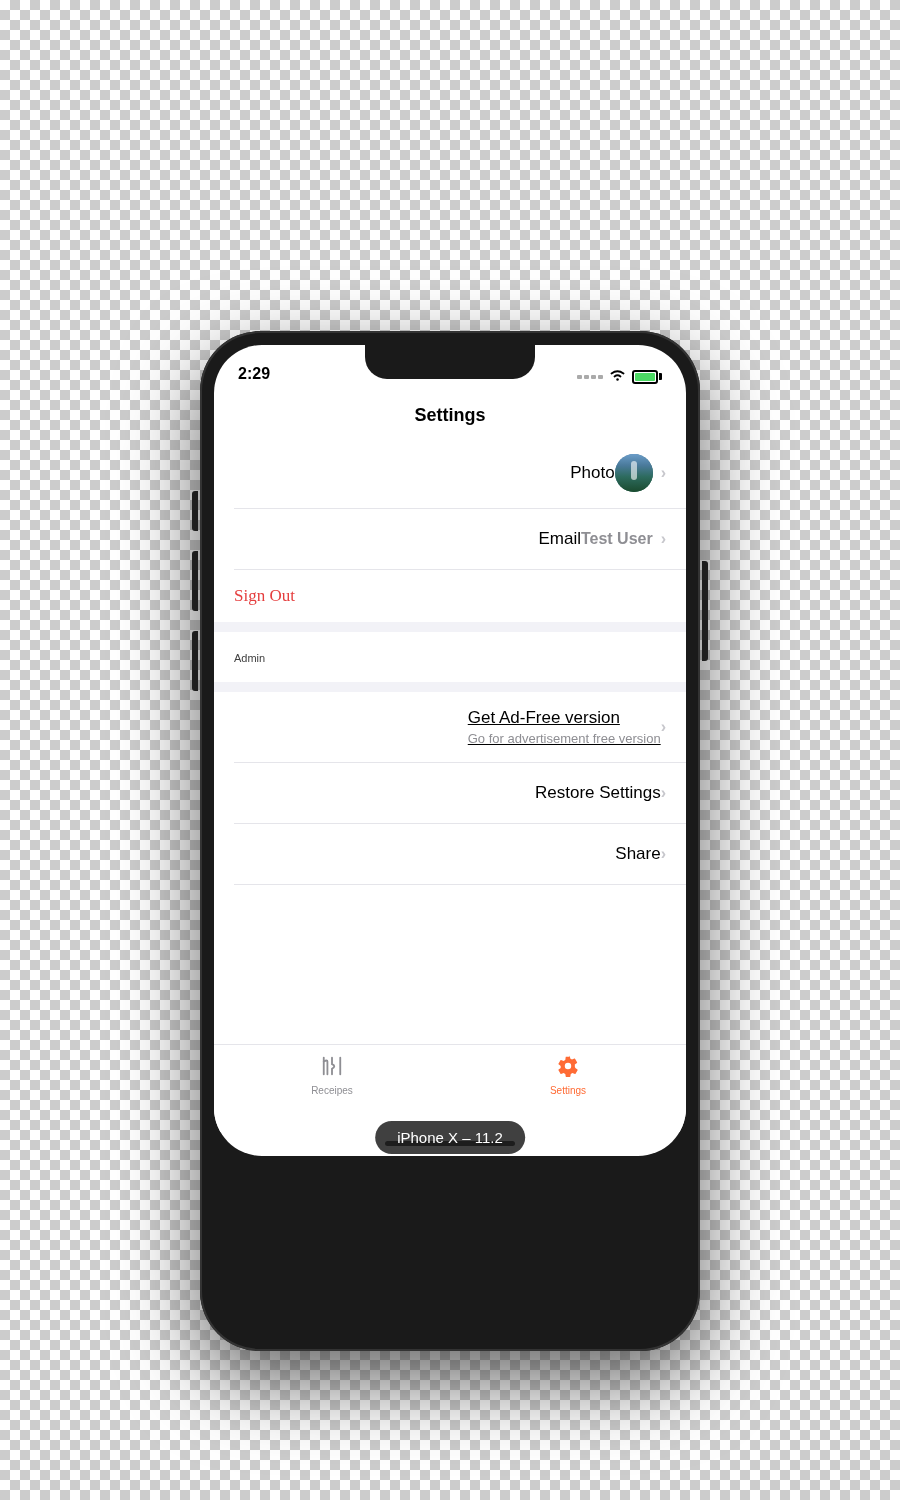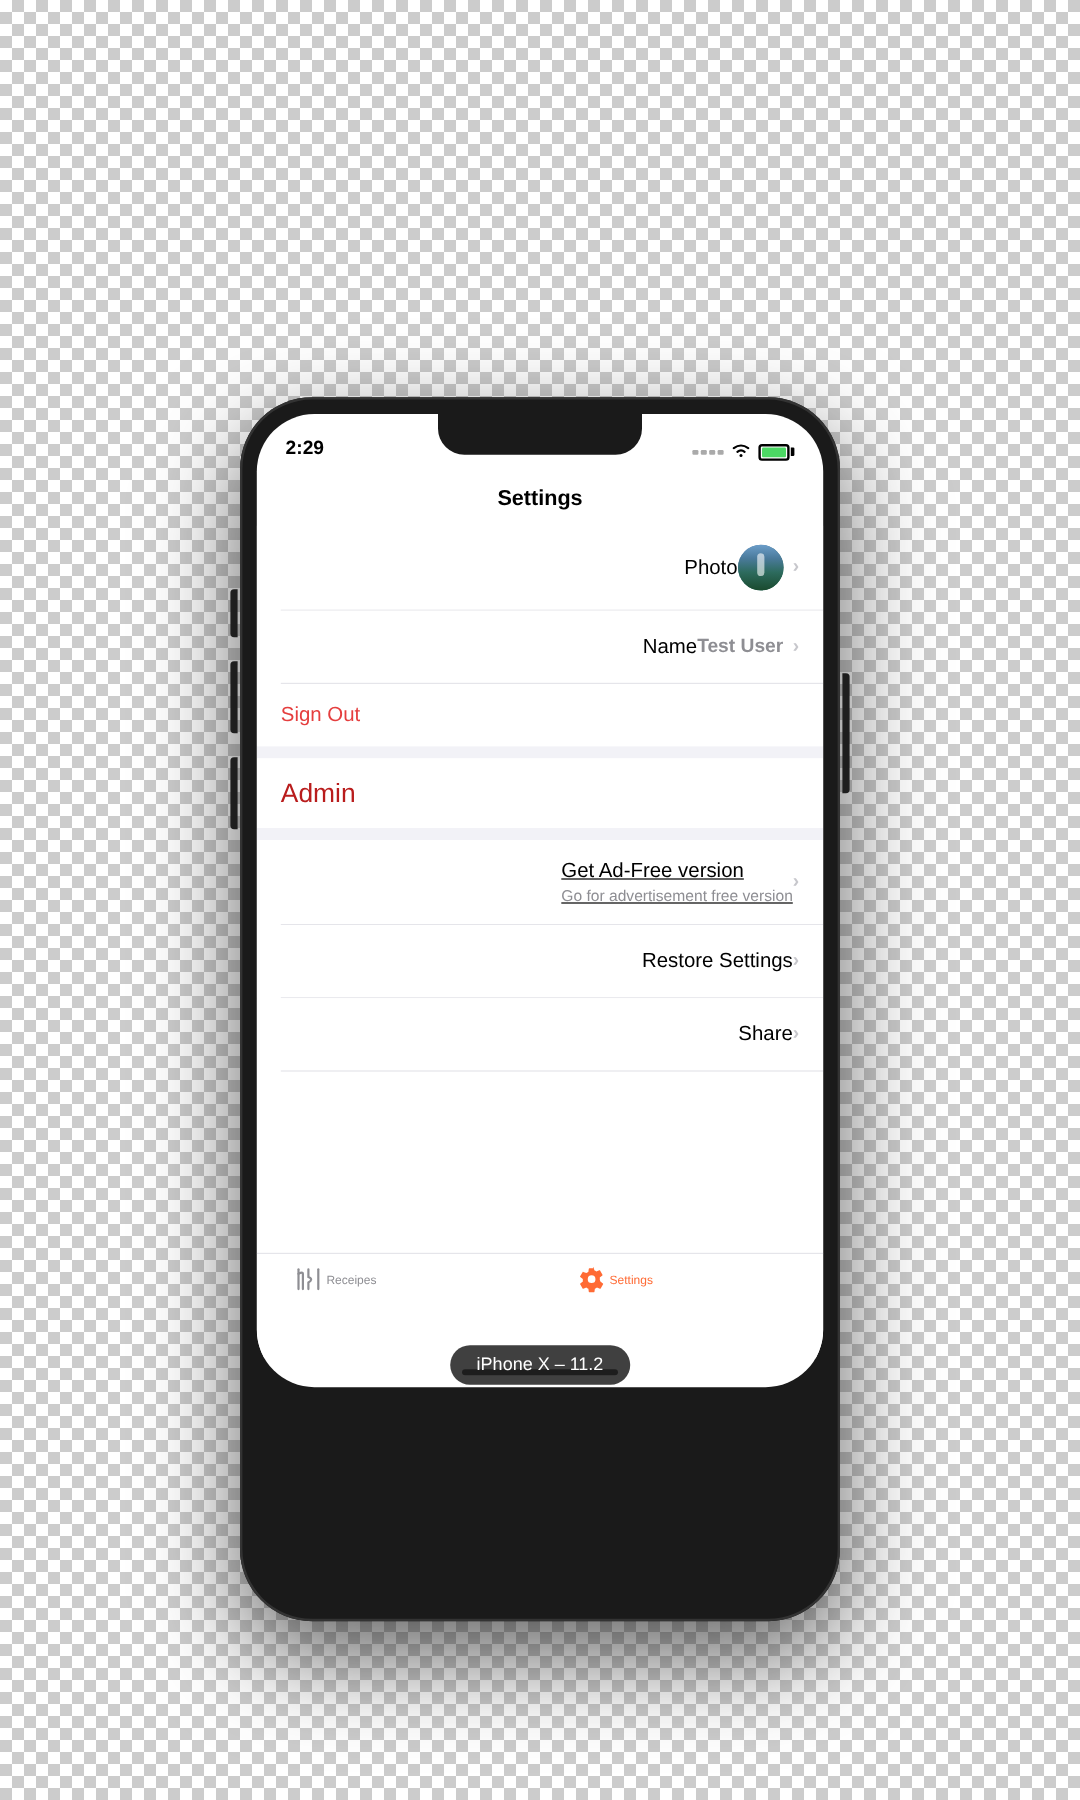--- a/index.html
+++ b/index.html
@@ -289,52 +289,52 @@
 
     .sign-out-item {
       padding: 16px 20px;
       background: #fff;
     }
 
     .sign-out-label {
       font-size: 17px;
       color: #e53e3e;
       font-weight: 400;
+      font-family: Liberation Serif, serif;
     }
 
     .admin-item {
       padding: 16px 20px;
       background: #fff;
     }
 
     .admin-label {
-      font-size: 22px;
-      color: #b91c1c;
+      font-size: 11px;
+      color: #404040;
       font-weight: 400;
     }
 
     
     .tab-bar {
       height: 88px;
       background: #fff;
       border-top: 1px solid #e5e5ea;
       display: flex;
       align-items: flex-start;
       padding-top: 10px;
       flex-shrink: 0;
     }
 
     .tab-item {
       flex: 1;
       display: flex;
-      flex-direction: row;
+      flex-direction: column;
       align-items: center;
       gap: 4px;
       cursor: pointer;
-      padding-left: 32px;
     }
 
     .tab-icon {
       font-size: 22px;
       line-height: 1;
     }
 
     .tab-label {
       font-size: 10px;
       color: #8e8e93;
@@ -443,21 +443,21 @@
               <div class="avatar-img"></div>
             </div>
             <span class="chevron">›</span>
           </div>
         </div>
         <div class="divider"></div>
       </div>
 
       <div class="section">
         <div class="list-item">
-          <span class="list-item-label">Name</span>
+          <span class="list-item-label">Email</span>
           <div class="list-item-right">
             <span class="list-item-value">Test User</span>
             <span class="chevron">›</span>
           </div>
         </div>
         <div class="divider"></div>
       </div>
 
 
       <div class="section">

